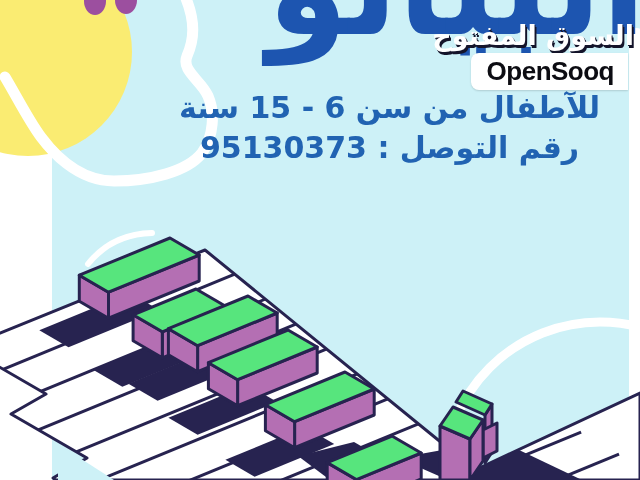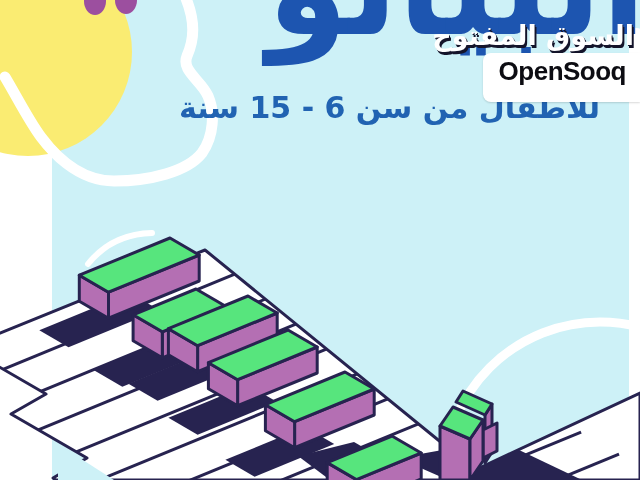--- a/index.html
+++ b/index.html
@@ -24,23 +24,23 @@
     color:var(--subtitle-blue,#2163B2);
     font-size:30px;font-weight:bold;line-height:40px;white-space:nowrap;
   }
   .watermark-ar{
     position:absolute;top:20px;right:6px;direction:rtl;white-space:nowrap;
     color:#ffffff;font-size:27px;font-weight:bold;
     text-shadow:2px 3px 0 #14142a, 1px 1px 0 #14142a;
     letter-spacing:0px;
   }
   .watermark-box{
-    position:absolute;top:53px;right:0;height:37px;
+    position:absolute;top:53px;right:12px;height:37px;
     background:#ffffff;border-radius:8px 0 0 8px;
-    display:flex;align-items:center;padding:0 14px 12px 16px;
+    display:flex;align-items:center;padding:0 14px 0 16px;
     box-shadow:0 1px 2px rgba(0,0,0,0.15);
   }
   .watermark-box span{
     color:#0c0c12;font-size:26px;font-weight:800;letter-spacing:-0.5px;
     font-family:"Liberation Sans","DejaVu Sans",sans-serif;
   }
 </style>
 </head>
 <body>
 
@@ -133,20 +133,21 @@
       <polygon points="440,426 470,439 470,480 440,480" style="fill:var(--purple,#B46FB3)"></polygon>
       <polygon points="470,439 483,420 483,461 470,480" style="fill:var(--purple,#B46FB3)"></polygon>
       <polygon points="440,426 453,407 483,420 470,439" style="fill:var(--green,#57E57D)"></polygon>
     </g>
   </svg>
 
   <div class="big-title">البيانو</div>
 
   <div class="subtitle">
     <div>للآطفال من سن 6 - 15 سنة</div>
+    <div>رقم التوصل : 95130373</div>
   </div>
 
   <div class="watermark-ar">السوق المفتوح</div>
   <div class="watermark-box">
     <span>OpenSooq</span>
   </div>
 
 </div>
 
 </body></html>

